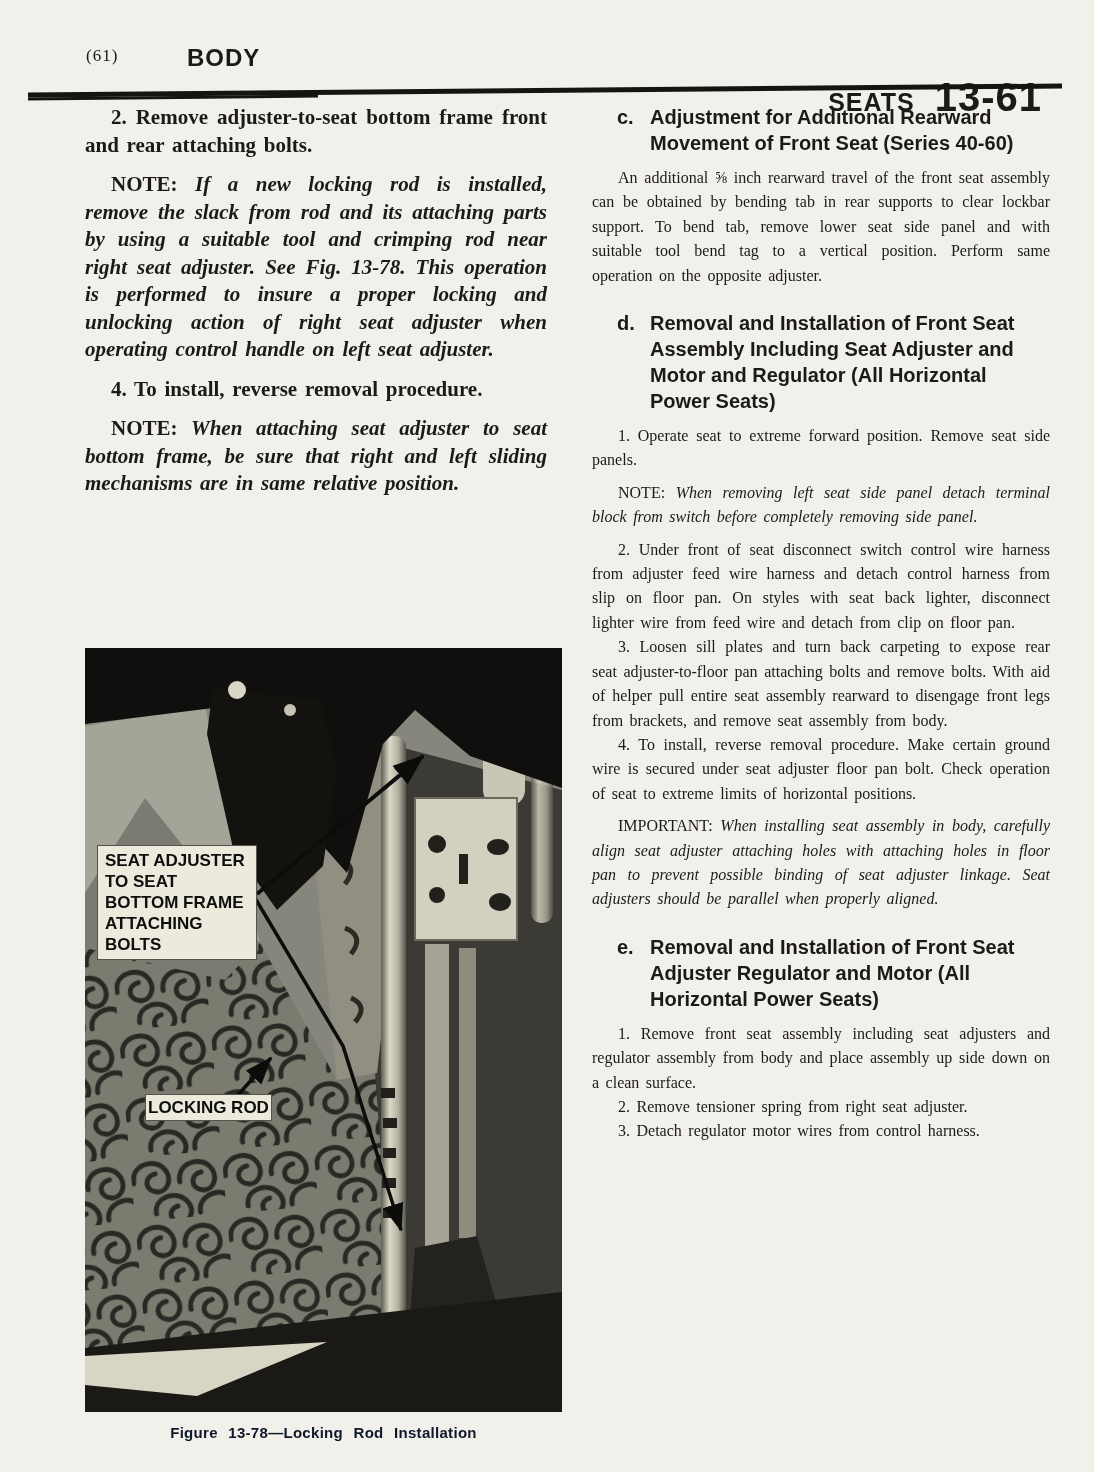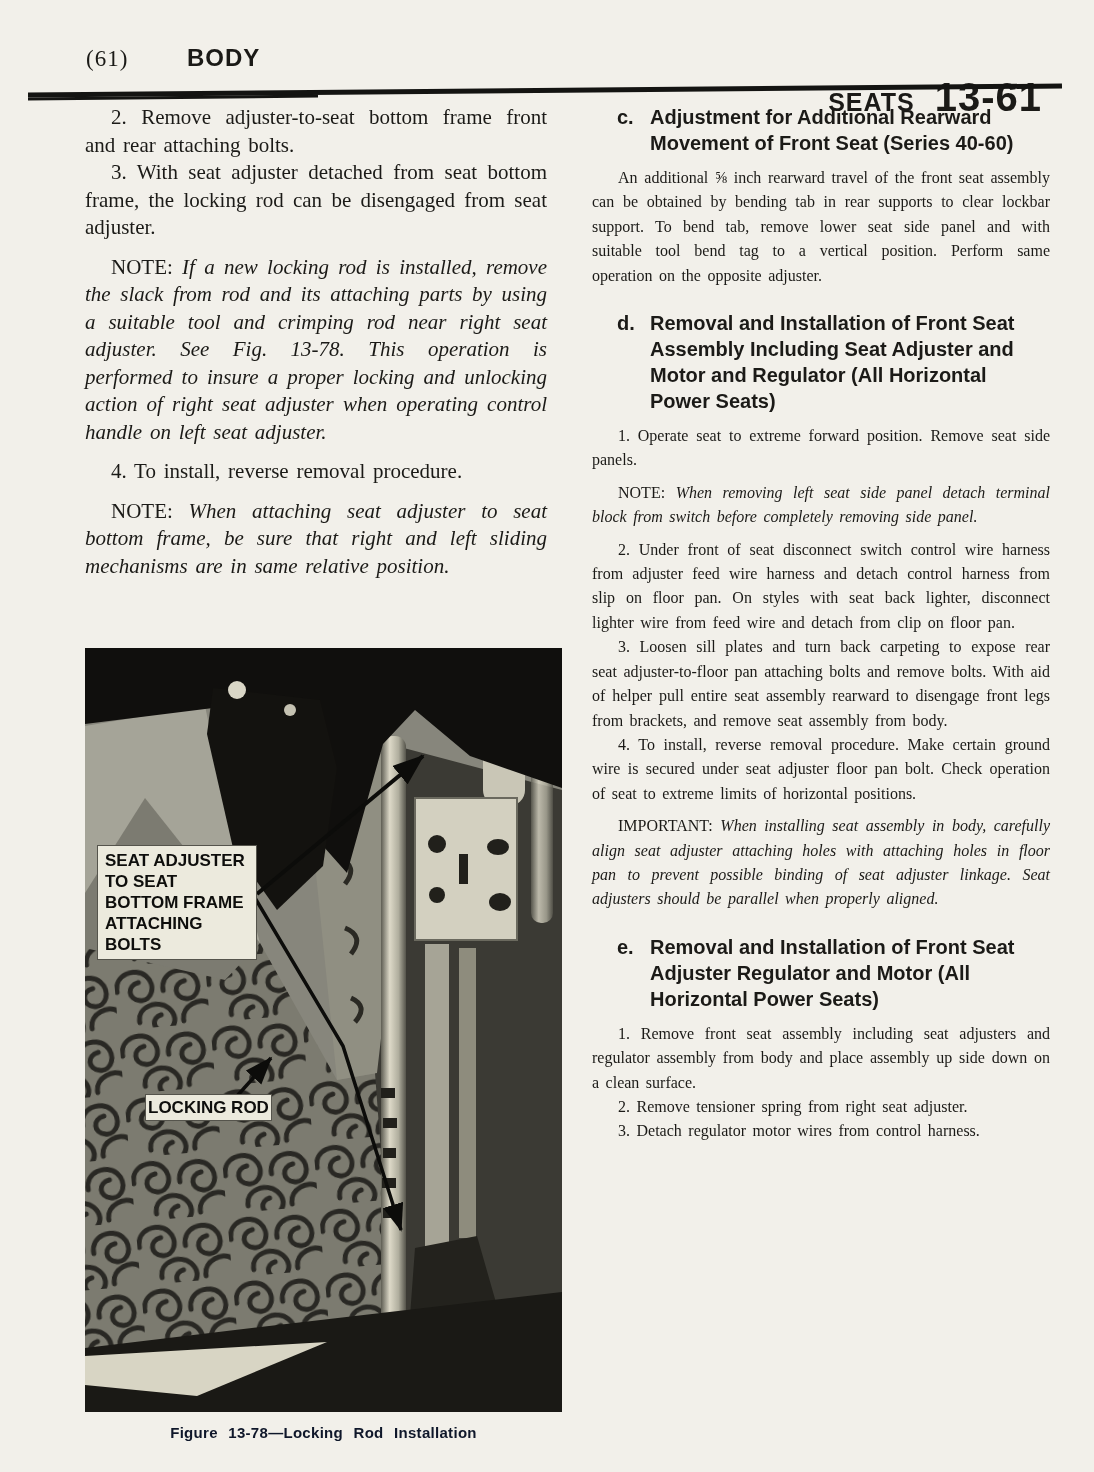--- a/index.html
+++ b/index.html
@@ -7,21 +7,21 @@
   body {
     position:relative;
     background:#f2f0ea;
     color:#1b1a17;
     font-family:"Liberation Serif", serif;
     overflow:hidden;
   }
   
   .hdr-pagenum {
     position:absolute; left:86px; top:46px;
-    font-size:23px; letter-spacing:1px;
+    font-size:17px; letter-spacing:1px;
   }
   .hdr-body {
     position:absolute; left:187px; top:44px;
     font-family:"Liberation Sans", sans-serif; font-weight:bold;
     font-size:24px; letter-spacing:1px;
   }
   .hdr-right {
     position:absolute; right:52px; top:40px;
     display:flex; align-items:baseline; gap:20px;
     font-family:"Liberation Sans", sans-serif; font-weight:bold;
@@ -31,21 +31,21 @@
   .hdr-rule {
     position:absolute; left:28px; top:88px; width:1034px; height:5px;
     background:#141412; transform:rotate(-0.5deg);
   }
   .hdr-rule2 {
     position:absolute; left:28px; top:96px; width:290px; height:3px;
     background:#141412; transform:rotate(-0.6deg);
   }
   
   .col { position:absolute; top:104px; }
-  .col-left  { left:85px;  width:462px; }
+  .col-left  { left:85px;  width:462px;font-weight:bold; }
   .col-right { left:592px; width:458px; }
 
   .col-left  p.body { font-size:21px; line-height:27.5px; }
   .col-right p.body { font-size:16px; line-height:24.4px; }
   p.body {
     text-align:justify; text-indent:26px; word-spacing:2.5px;
   }
   p.note { font-style:italic; margin:12px 0; }
   p.note .note-label { font-style:normal; }
   .col-right p.note { margin:8px 0; }
@@ -91,21 +91,20 @@
 <span class="hdr-body">BODY</span>
 <span class="hdr-right">
   <span class="hdr-seats">SEATS</span>
   <span class="hdr-code">13-61</span>
 </span>
 <div class="hdr-rule"></div>
 <div class="hdr-rule2"></div>
 
 <div class="col col-left">
   <p class="body step">2. Remove adjuster-to-seat bottom frame front and rear attaching bolts.</p>
-  <p class="body step">3. With seat adjuster detached from seat bottom frame, the locking rod can be disengaged from seat adjuster.</p>
   <p class="body note"><span class="note-label">NOTE:</span> <span>If a new locking rod is installed, remove the slack from rod and its attaching parts by using a suitable tool and crimping rod near right seat adjuster. See Fig. 13-78. This operation is performed to insure a proper locking and unlocking action of right seat adjuster when operating control handle on left seat adjuster.</span></p>
   <p class="body step">4. To install, reverse removal procedure.</p>
   <p class="body note"><span class="note-label">NOTE:</span> <span>When attaching seat adjuster to seat bottom frame, be sure that right and left sliding mechanisms are in same relative position.</span></p>
 </div>
 
 <figure class="photo-figure">
   <svg viewBox="0 0 477 764" width="477" height="764">
     <defs>
       <linearGradient id="rod" x1="0" y1="0" x2="1" y2="0">
         <stop offset="0" stop-color="#5e5d53"></stop>

